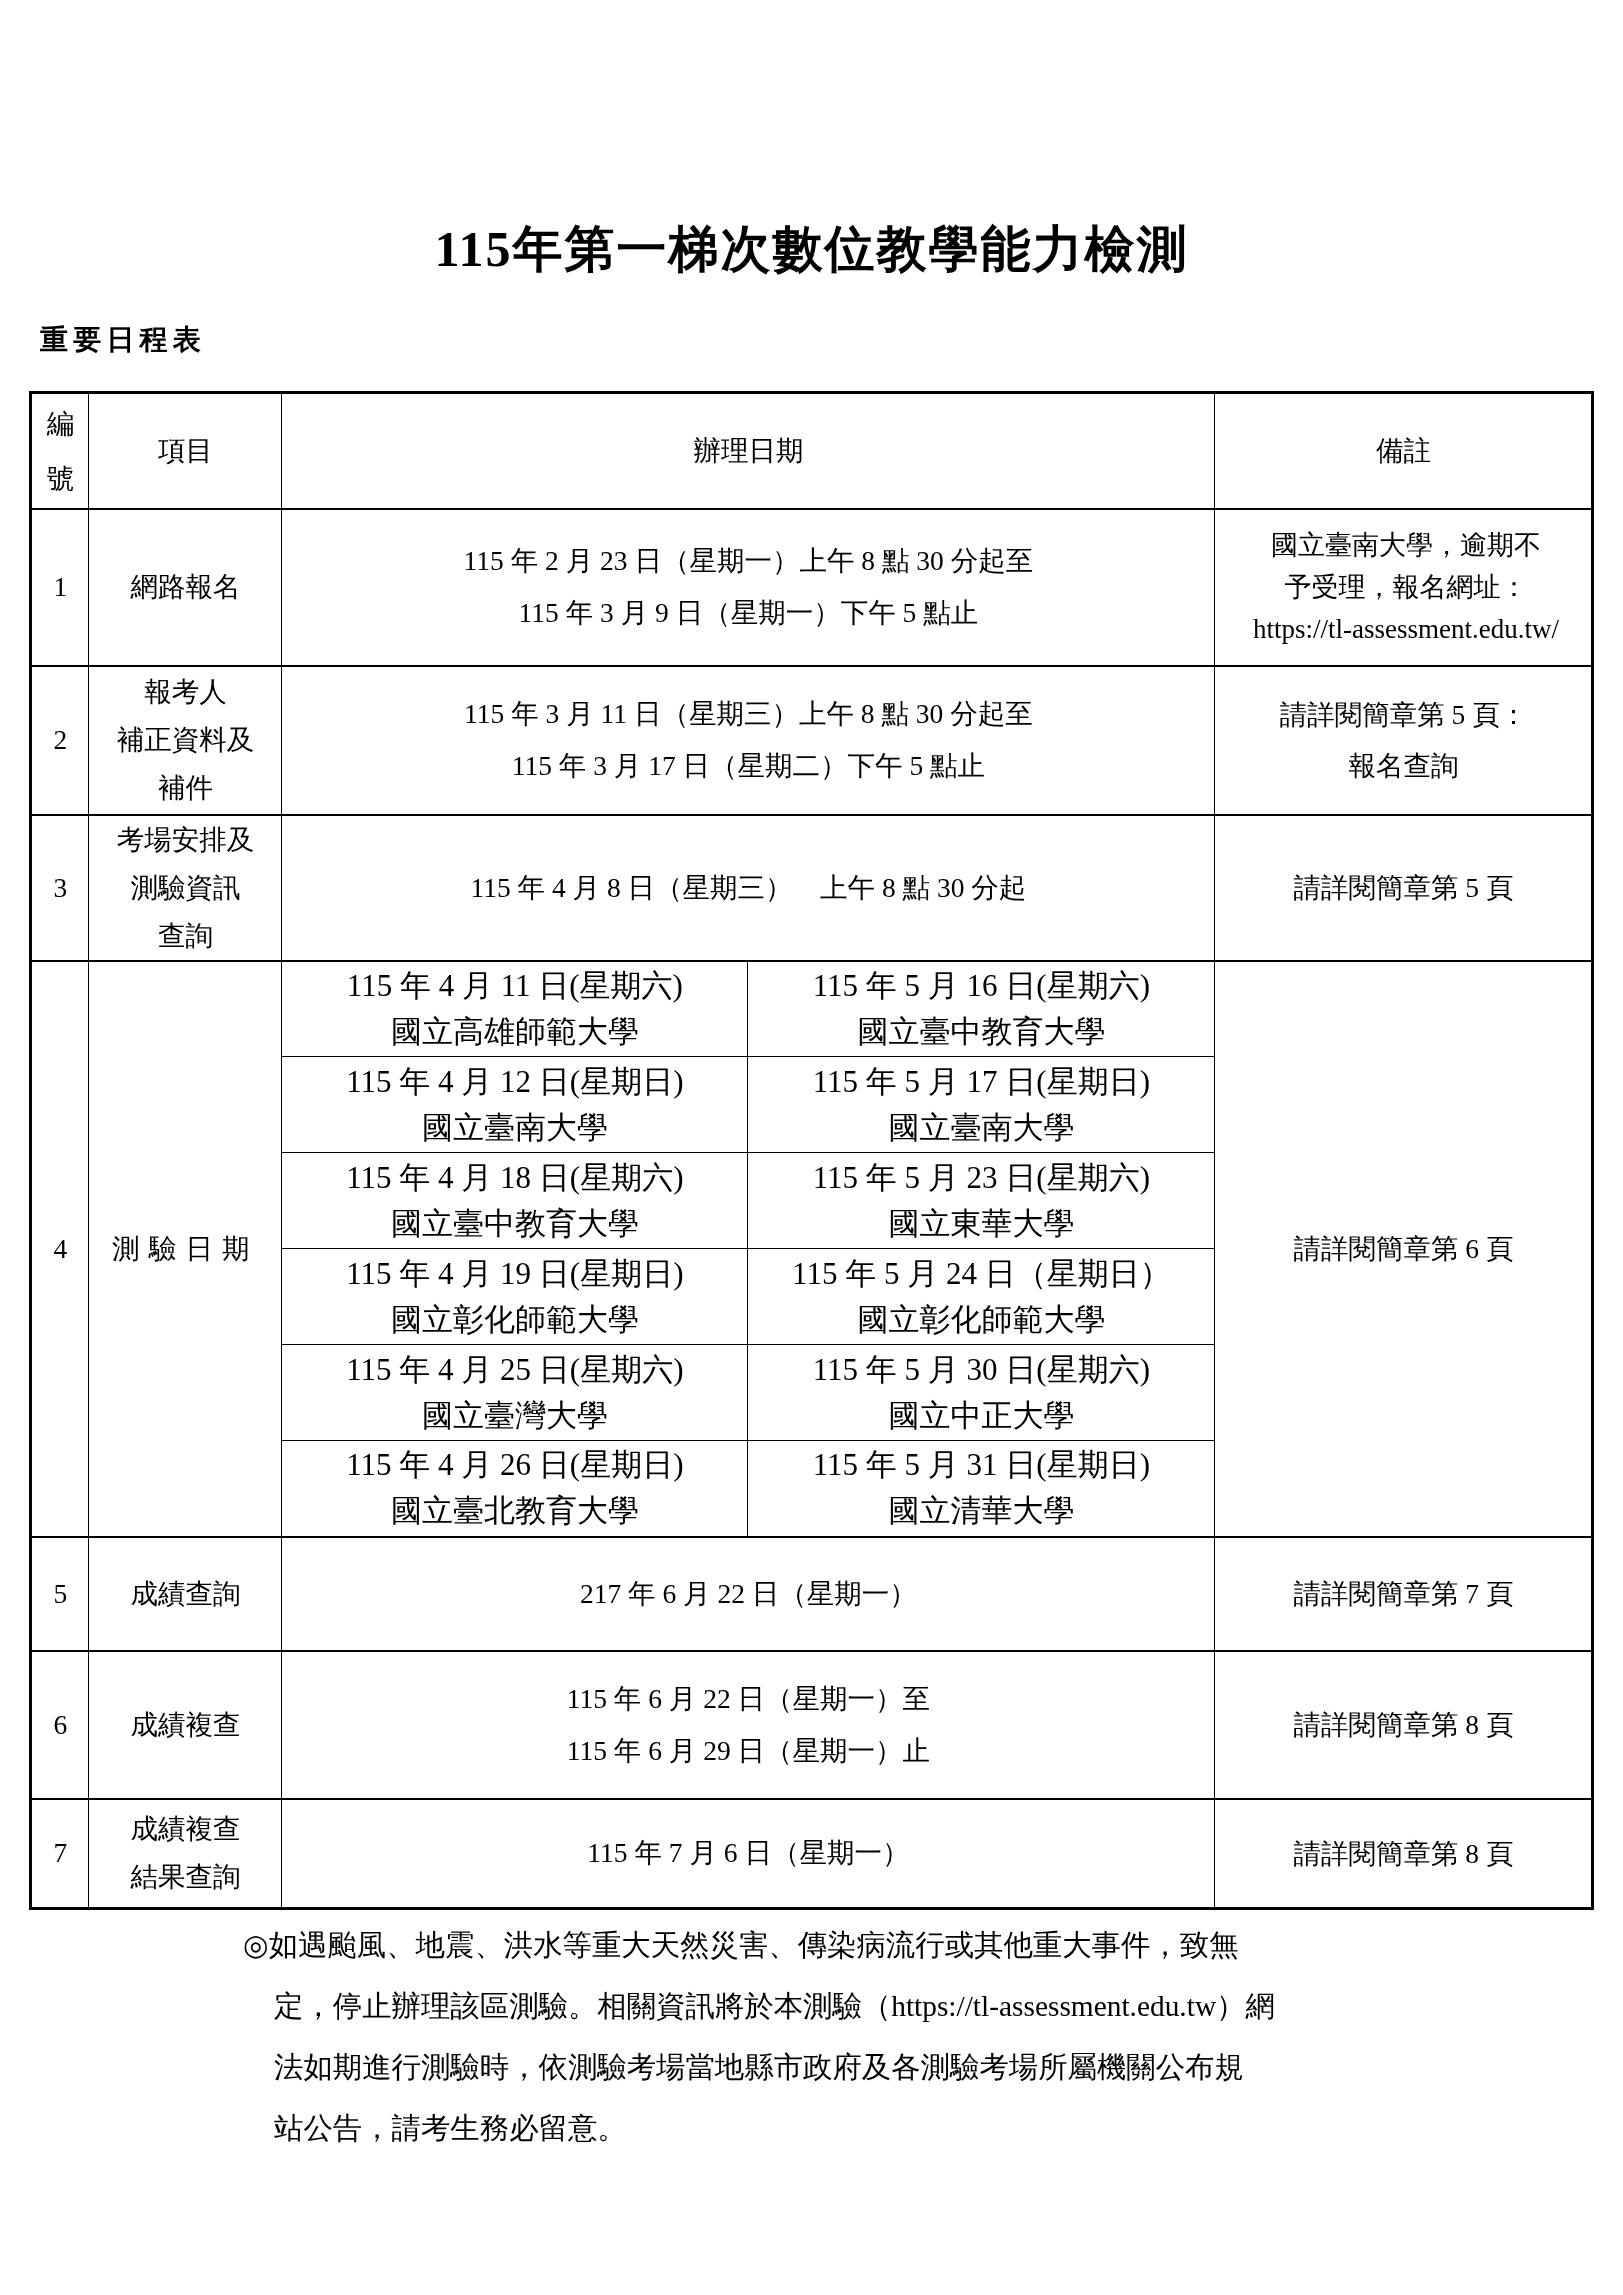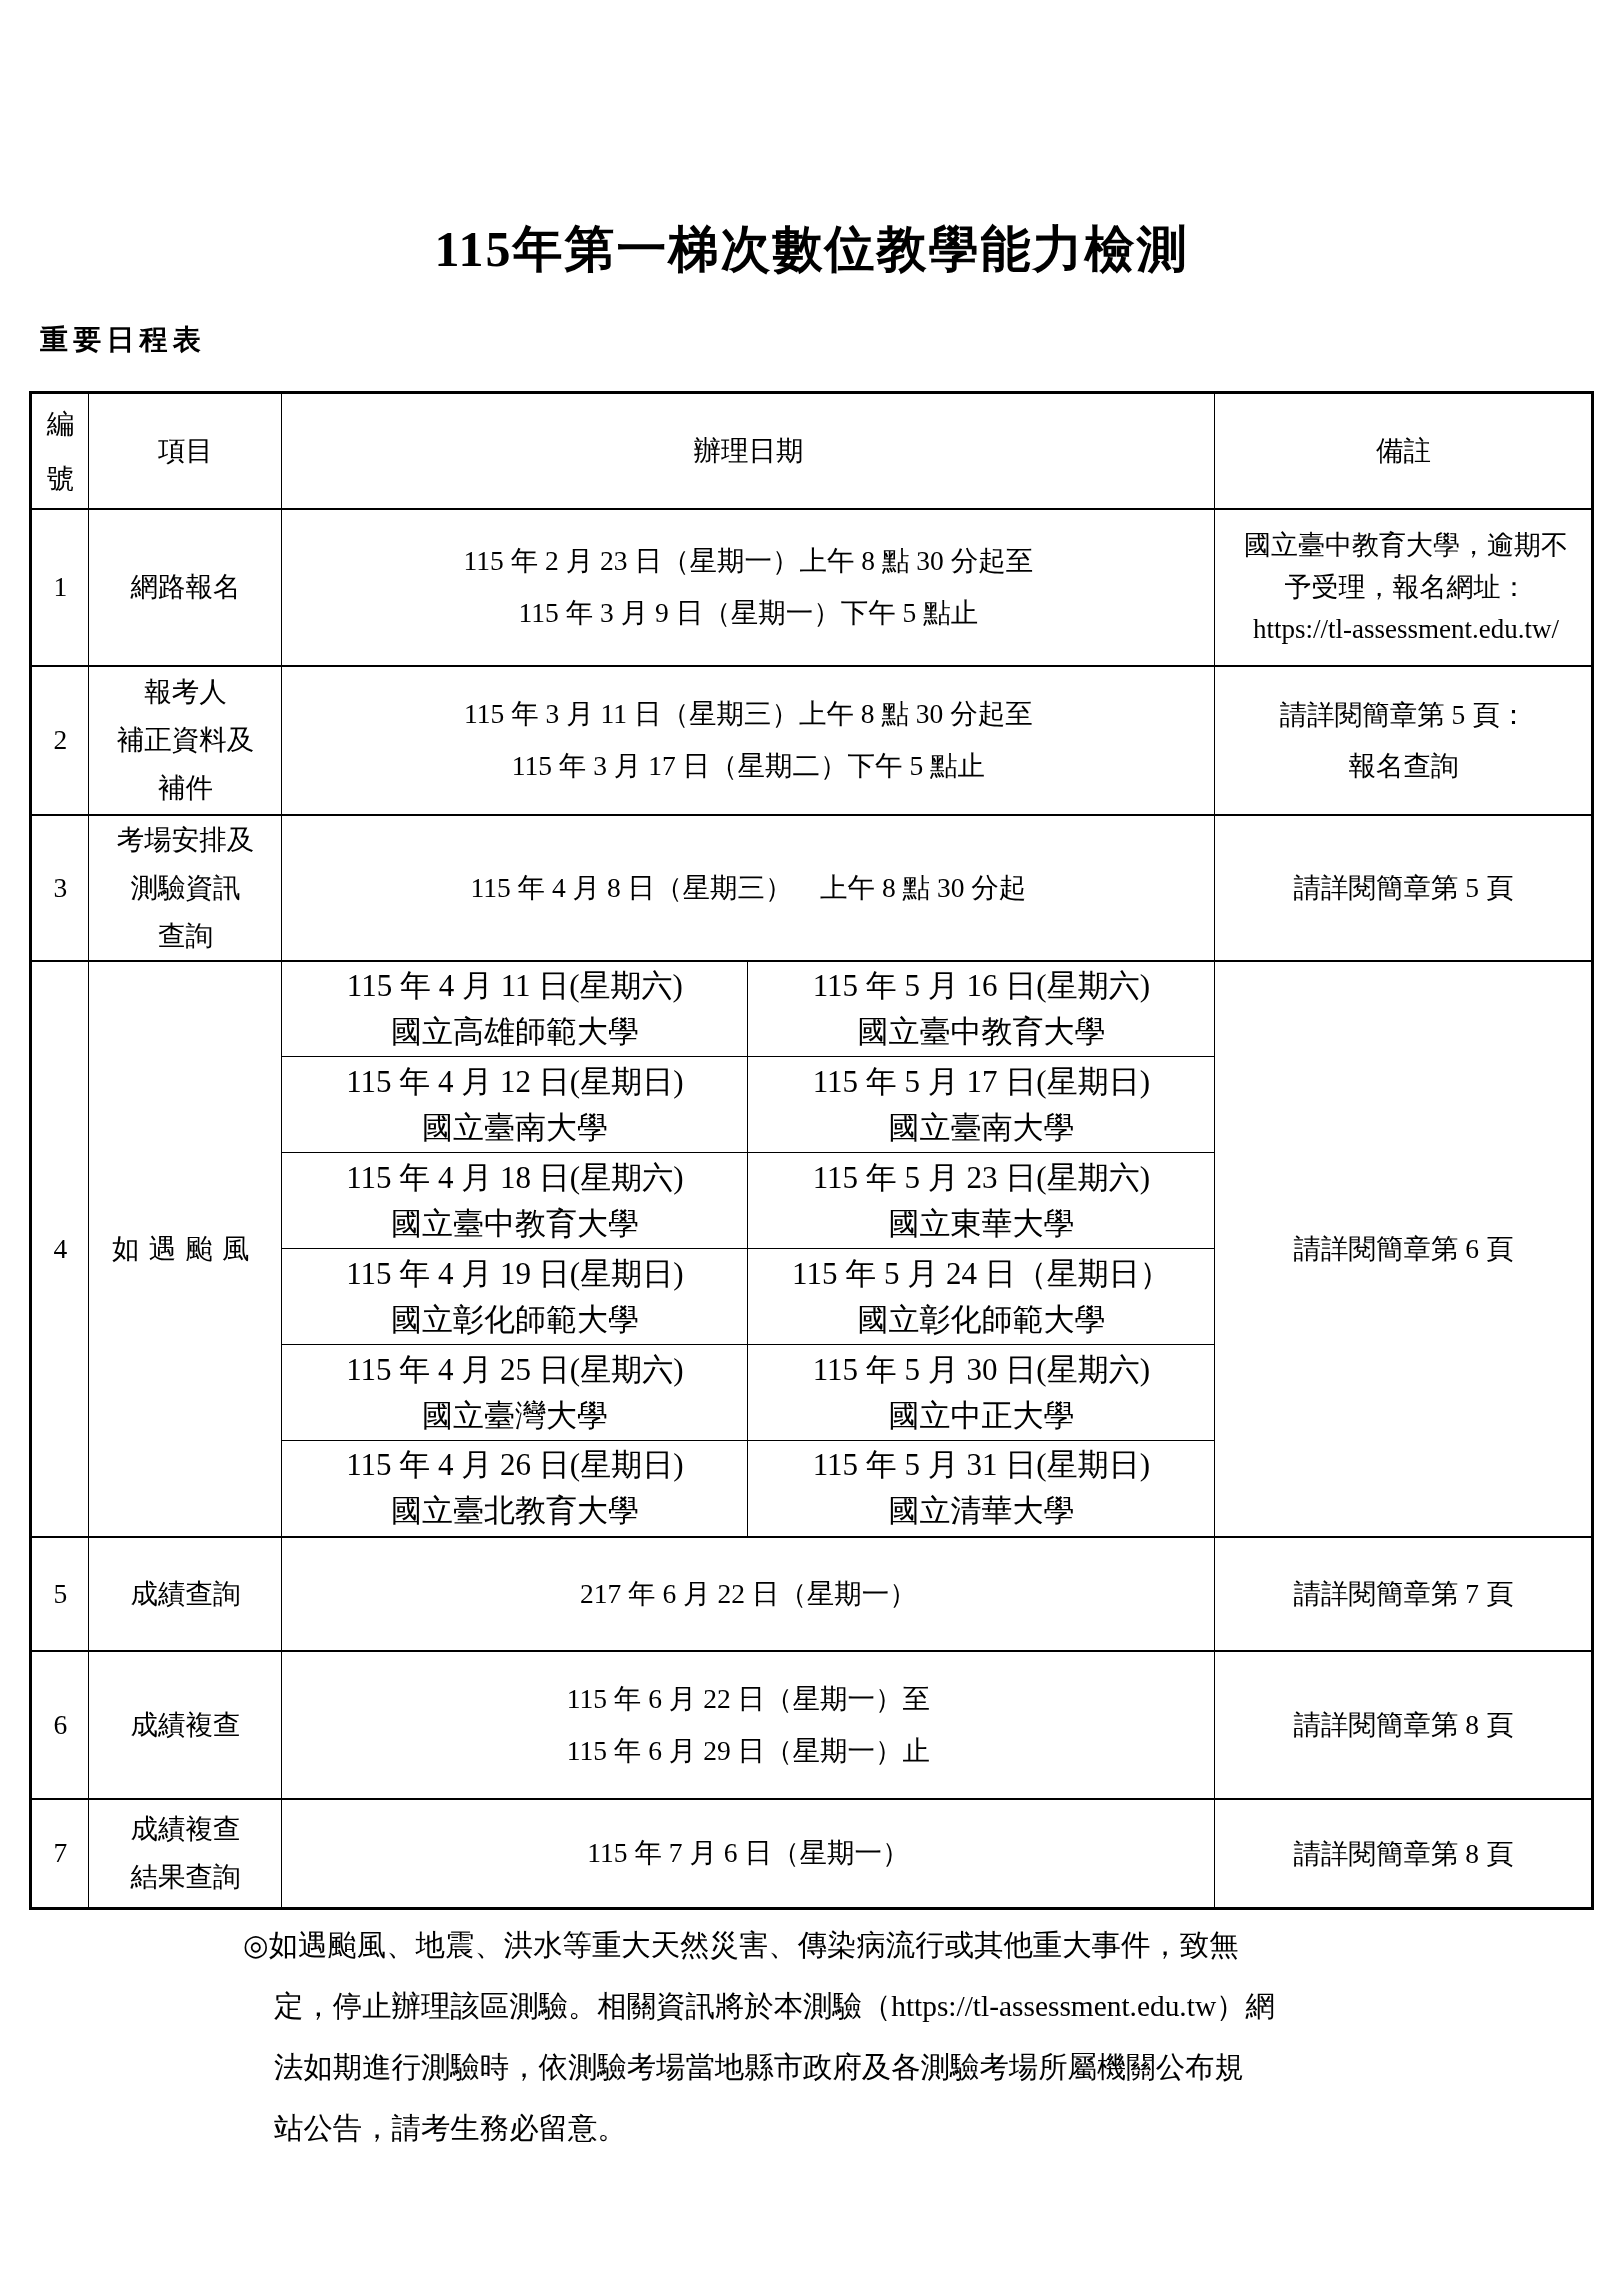--- a/index.html
+++ b/index.html
@@ -84,21 +84,21 @@
   <tr class="rh-1 bt">
     <td>1</td>
     <td class="c-item">
       <div>網路報名</div>
     </td>
     <td class="c-date" colspan="2">
       <div>115 年 2 月 23 日（星期一）上午 8 點 30 分起至</div>
       <div>115 年 3 月 9 日（星期一）下午 5 點止</div>
     </td>
     <td class="c-note note-left">
-      <div>國立臺中教育大學，逾期不</div>
+      <div>國立臺南大學，逾期不</div>
       <div>予受理，報名網址：</div>
       <div>https://tl-assessment.edu.tw/</div>
     </td>
   </tr>
 
   <tr class="rh-2 bt">
     <td>2</td>
     <td class="c-item">
       <div>報考人</div>
       <div>補正資料及</div>
@@ -124,21 +124,21 @@
     <td class="c-date" colspan="2">
       <div>115 年 4 月 8 日（星期三）　上午 8 點 30 分起</div>
     </td>
     <td class="c-note">
       <div>請詳閱簡章第 5 頁</div>
     </td>
   </tr>
 
   <tr class="rh-sub bt">
     <td rowspan="6">4</td>
-    <td rowspan="6" class="item-spaced">如遇颱風</td>
+    <td rowspan="6" class="item-spaced">測驗日期</td>
     <td class="sess">
       <div>115 年 4 月 11 日(星期六)</div>
       <div>國立高雄師範大學</div>
     </td>
     <td class="sess">
       <div>115 年 5 月 16 日(星期六)</div>
       <div>國立臺中教育大學</div>
     </td>
     <td rowspan="6">請詳閱簡章第 6 頁</td>
   </tr>

